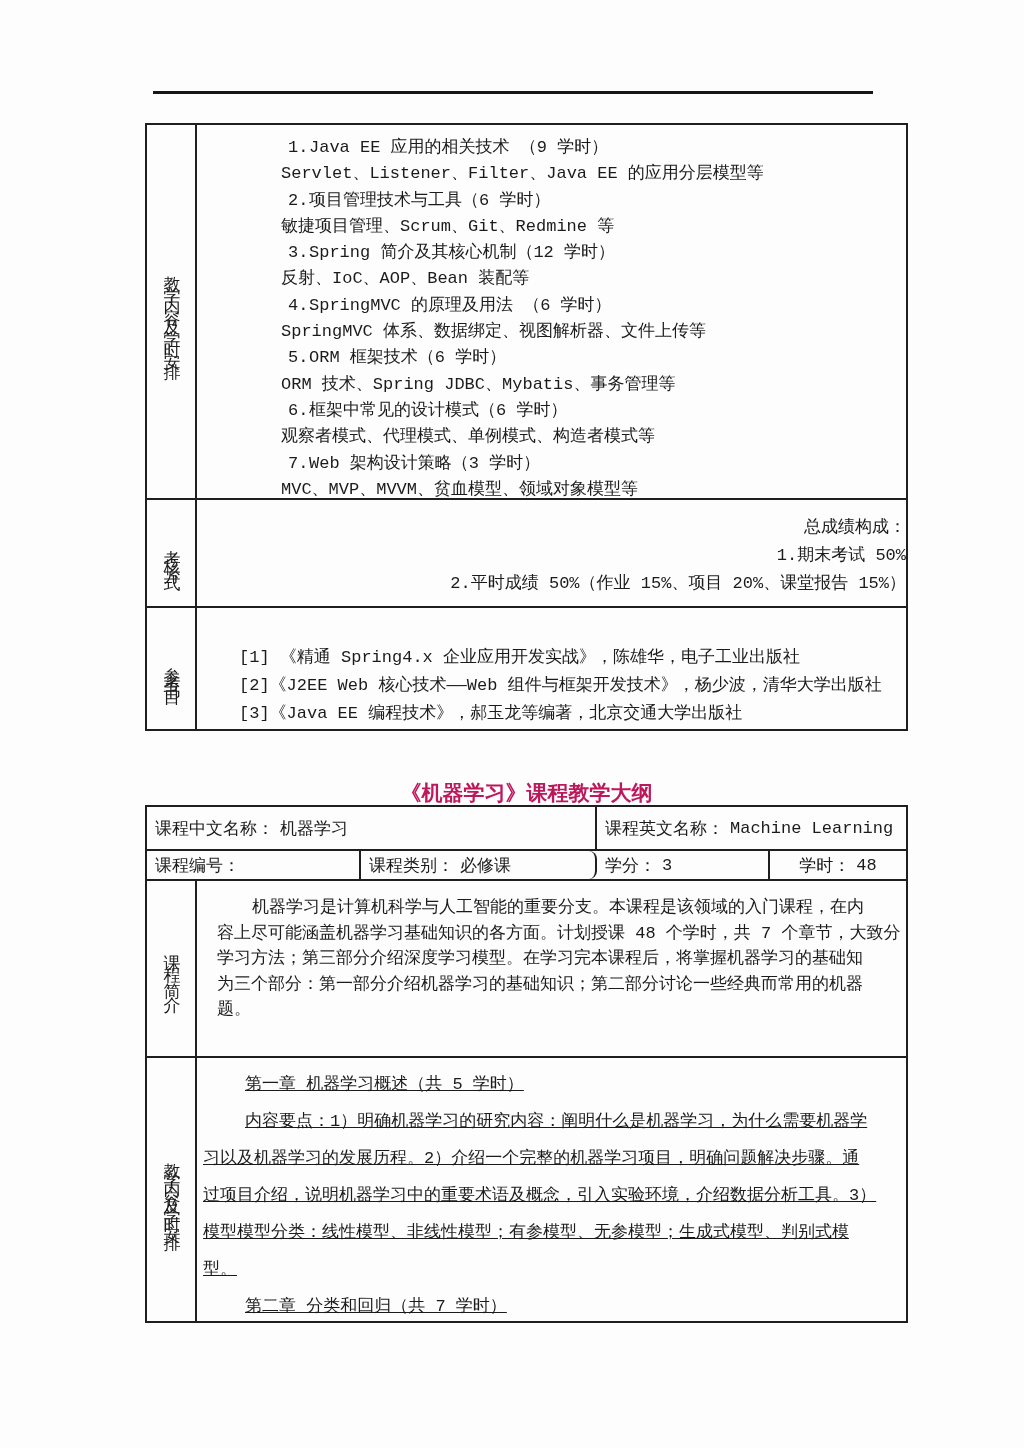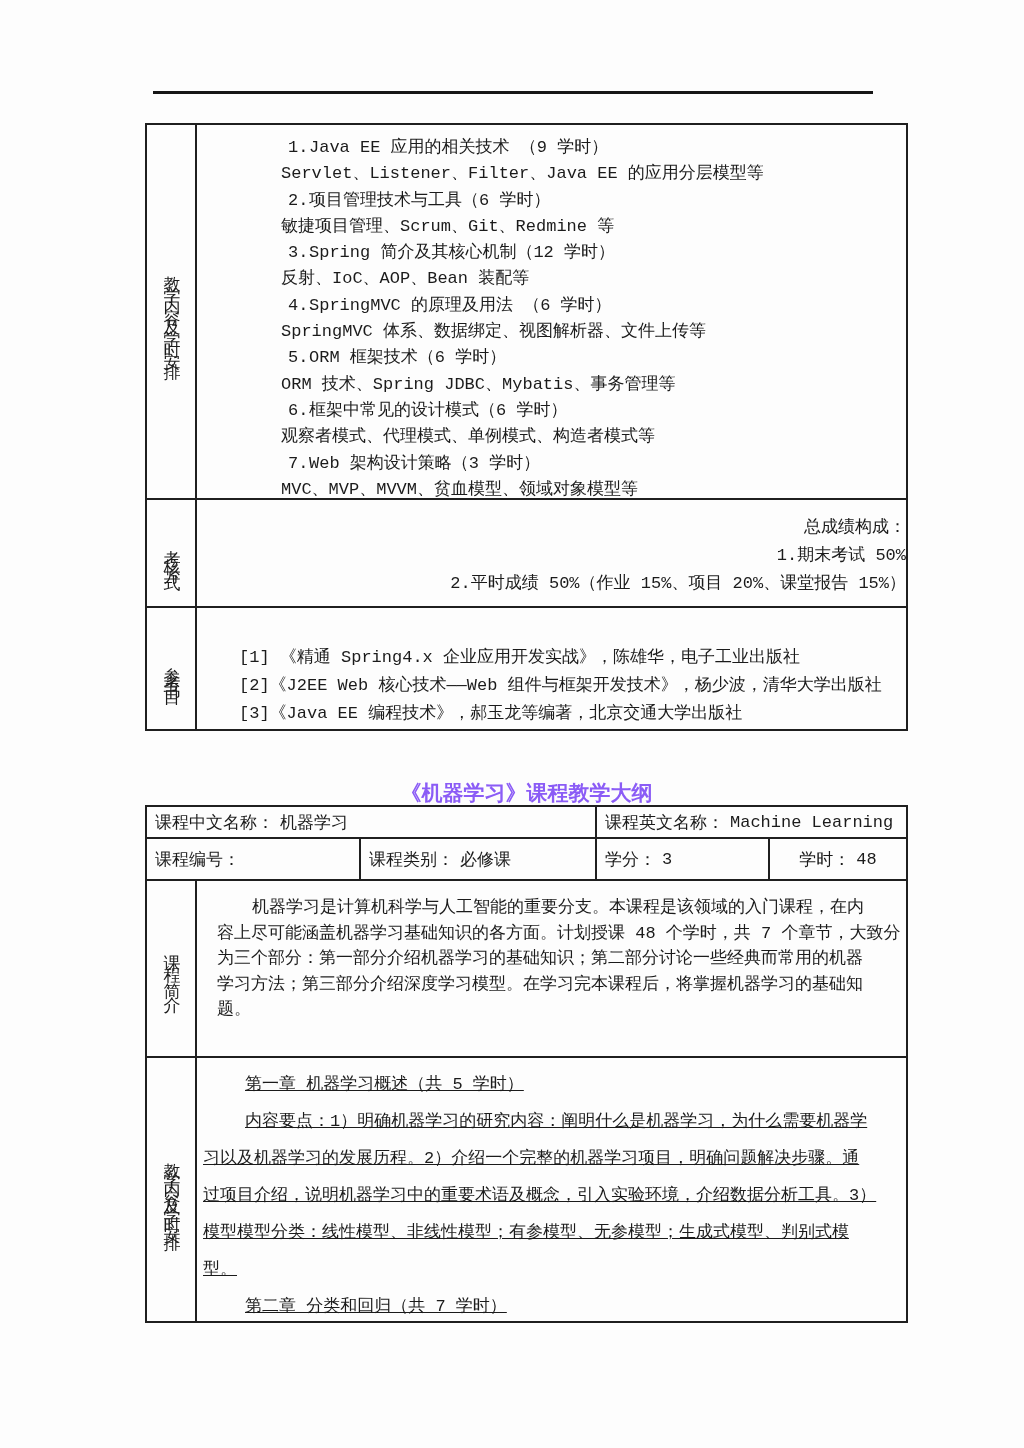--- a/index.html
+++ b/index.html
@@ -34,21 +34,21 @@
   .assc { padding-top:14px;text-align:right; }
   .ass-line { line-height:28px; padding-left:8px; white-space:nowrap; }
   .ass-line .num { display:inline-block; width:32px; }
 
   
   .refc { padding-top:36px; }
   .ref-line { line-height:28px; padding-left:42px; white-space:nowrap; }
 
   
   .doc-title { position:absolute; left:145px; top:779px; width:763px; text-align:center;
-               font-family:"Liberation Sans","DejaVu Sans",sans-serif; font-weight:700; font-size:21px; color:#8b5cf6; }
+               font-family:"Liberation Sans","DejaVu Sans",sans-serif; font-weight:700; font-size:21px; color:#be185d; }
 
   
   .mcell { display:flex; align-items:center; padding:0 8px; border-right:2px solid #1f1f1f; box-sizing:border-box; white-space:nowrap; overflow:hidden; }
   .mcell.lastc { border-right:none; }
   .mcell .mval { margin-left:6px; }
   .mcell .mval.wide { }
   .mcell.centered { justify-content:center; }
 
   
   .introc { padding-top:14px;padding-left:12px; }
@@ -111,59 +111,59 @@
         <div class="ref-line">[2]《J2EE Web 核心技术——Web 组件与框架开发技术》，杨少波，清华大学出版社</div>
         <div class="ref-line">[3]《Java EE 编程技术》，郝玉龙等编著，北京交通大学出版社</div>
       </div>
     </div>
   </div>
 
   <div class="doc-title">《机器学习》课程教学大纲</div>
 
   <div class="tbl" style="top:805px;">
 
-    <div class="trow" style="height:32px;font-family:Liberation Mono, monospace;">
+    <div class="trow" style="height:44px;font-family:Liberation Mono, monospace;">
       <div class="mcell" style="width:450px;">
         <span>课程中文名称：</span>
         <span class="mval">机器学习</span>
       </div>
       <div class="mcell lastc" style="flex:1;">
         <span>课程英文名称：</span>
         <span class="mval">Machine Learning</span>
       </div>
     </div>
 
-    <div class="trow" style="height:42px;">
+    <div class="trow" style="height:30px;">
       <div class="mcell" style="width:214px;">
         <span>课程编号：</span>
         <span class="mval"></span>
       </div>
-      <div class="mcell" style="width:236px;">
+      <div class="mcell" style="width:236px;border-radius:8px;">
         <span>课程类别：</span>
         <span class="mval wide">必修课</span>
       </div>
       <div class="mcell" style="width:173px;">
         <span>学分：</span>
         <span class="mval">3</span>
       </div>
       <div class="mcell lastc centered" style="flex:1;">
         <span>学时：</span>
         <span class="mval">48</span>
       </div>
     </div>
 
     <div class="trow" style="height:177px;">
       <div class="hcell">
         <span class="vtext ls-c">课程简介</span>
       </div>
       <div class="ccell introc">
         <div class="intro-line ind">机器学习是计算机科学与人工智能的重要分支。本课程是该领域的入门课程，在内</div>
         <div class="intro-line">容上尽可能涵盖机器学习基础知识的各方面。计划授课 48 个学时，共 7 个章节，大致分</div>
+        <div class="intro-line">学习方法；第三部分介绍深度学习模型。在学习完本课程后，将掌握机器学习的基础知</div>
         <div class="intro-line">为三个部分：第一部分介绍机器学习的基础知识；第二部分讨论一些经典而常用的机器</div>
-        <div class="intro-line">学习方法；第三部分介绍深度学习模型。在学习完本课程后，将掌握机器学习的基础知</div>
         <div class="intro-line">题。</div>
       </div>
     </div>
 
     <div class="trow last" style="height:263px;">
       <div class="hcell">
         <span class="vtext ls-d">教学内容及学时安排</span>
       </div>
       <div class="ccell schc">
         <div class="sch-line ind">第一章 机器学习概述（共 5 学时）</div>

